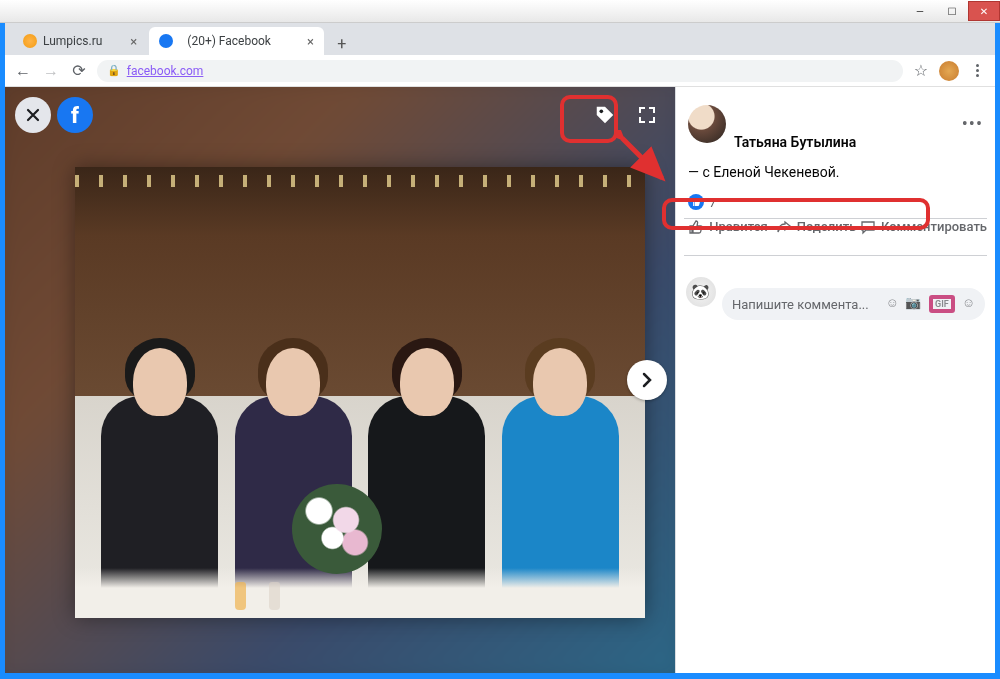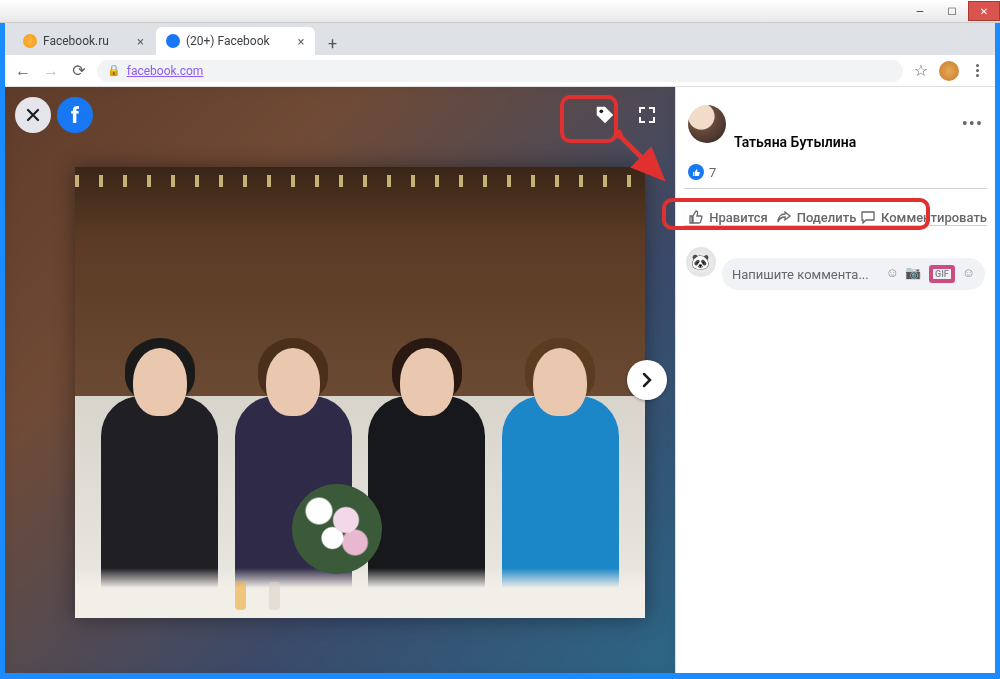--- a/index.html
+++ b/index.html
@@ -4,21 +4,21 @@
   <style>
     * { margin: 0; padding: 0; box-sizing: border-box; font-family: -apple-system, BlinkMacSystemFont, "Segoe UI", Roboto, Helvetica, Arial, sans-serif; }
     body { width: 1000px; height: 679px; background: #1a8cff; overflow: hidden; position: relative; }
     .window-chrome { position: absolute; top: 0; left: 0; right: 0; height: 23px; background: linear-gradient(#fff, #e8e8e8); border-bottom: 1px solid #ccc; display: flex; justify-content: flex-end; align-items: center; }
     .win-btn { width: 32px; height: 20px; display: flex; align-items: center; justify-content: center; font-size: 10px; color: #333; }
     .win-close { background: #d9534f; color: #fff; border: 1px solid #b03632; }
     .browser { position: absolute; top: 23px; left: 5px; right: 5px; bottom: 6px; background: #fff; display: flex; flex-direction: column; }
     .tabbar { height: 32px; background: #dee1e6; display: flex; align-items: flex-end; padding-left: 8px; }
     .tab { height: 28px; display: flex; align-items: center; padding: 0 10px; font-size: 12px; color: #3c4043; border-radius: 6px 6px 0 0; margin-right: 2px; }
     .tab.inactive { }
-    .tab.active { background: #fff; }
+    .tab.active { background: #fff; gap: 8px; }
     .tab .favicon { width: 14px; height: 14px; border-radius: 50%; margin-right: 6px; }
     .tab .fav-orange { background: radial-gradient(#ffb347,#f39c12); }
     .tab .fav-fb { background: #1877f2; }
     .tab .tab-close { margin-left: 28px; font-size: 13px; color: #666; }
     .newtab { width: 24px; height: 24px; display: flex; align-items: center; justify-content: center; color: #555; margin-left: 4px; }
     .addrbar { height: 32px; background: #fff; border-bottom: 1px solid #e0e0e0; display: flex; align-items: center; padding: 0 8px; gap: 8px; }
     .nav-btn { width: 20px; height: 20px; display: flex; align-items: center; justify-content: center; color: #5f6368; }
     .url-field { flex: 1; height: 22px; background: #f1f3f4; border-radius: 12px; display: flex; align-items: center; padding: 0 10px; font-size: 12px; color: #5f6368; gap: 6px; }
     .url-field .domain { color: #8b5cf6; text-decoration: underline; }
     .url-field .lock { font-size: 11px; }
@@ -63,21 +63,21 @@
     .post-header { display: flex; padding: 10px 12px; gap: 8px; align-items: center; }
     .avatar { width: 38px; height: 38px; border-radius: 50%; background: radial-gradient(circle at 35% 30%, #f0dcc8 35%, #6a4a3c 38%,#2a2420); }
     .post-meta { flex: 1; }
     .post-author { font-size: 14px; font-weight: 600; color: #050505; margin-top: 37px; }
     .post-date { font-size: 12px; color: #65676b; display: flex; align-items: center; gap: 4px; }
     .more-dots { color: #65676b; font-size: 18px; letter-spacing: 1px; }
     .tagged-line { padding: 4px 12px 10px; font-size: 14px; color: #050505; }
     .reactions { display: flex; align-items: center; gap: 5px; padding: 4px 12px 8px; font-size: 13px; color: #65676b; }
     .like-emoji { width: 16px; height: 16px; background: #1877f2; border-radius: 50%; display: inline-flex; align-items: center; justify-content: center; color: #fff; font-size: 10px; }
     .actions { display: flex; border-top: 1px solid #ced0d4; border-bottom: 1px solid #ced0d4; margin: 0 8px; }
-    .action { flex: 1; height: 36px; display: flex; align-items: flex-end; justify-content: center; gap: 5px; font-size: 13px; color: #65676b; font-weight: 500; }
+    .action { flex: 1; height: 36px; display: flex; align-items: flex-start; justify-content: center; gap: 5px; font-size: 13px; color: #65676b; font-weight: 500; }
     .comment-box { display: flex; align-items: center; gap: 6px; padding: 8px 10px; }
     .cm-avatar { width: 30px; height: 30px; border-radius: 50%; background: radial-gradient(#f4f4f4,#ddd); display: flex; align-items: center; justify-content: center; font-size: 15px; }
     .cm-input { flex: 1; height: 32px; background: #f0f2f5; border-radius: 16px; display: flex; align-items: center; padding: 0 10px; font-size: 13px; color: #65676b; justify-content: space-between; margin-top: 24px; }
     .cm-icons { display: flex; gap: 7px; color: #65676b; font-size: 13px; }
     .cm-icons span { opacity: .75; }
     .highlight-red { position: absolute; border: 4px solid #e03030; border-radius: 10px; z-index: 10; pointer-events: none; }
     .hl-tag { top: 95px; left: 560px; width: 58px; height: 48px; }
     .hl-text { top: 198px; left: 662px; width: 268px; height: 32px; }
     .arrow-red { position: absolute; z-index: 10; pointer-events: none; }
   </style>
@@ -87,21 +87,21 @@
 <div class="window-chrome">
   <div class="win-btn">—</div>
   <div class="win-btn">☐</div>
   <div class="win-btn win-close">✕</div>
 </div>
 
 <div class="browser">
   <div class="tabbar">
     <div class="tab inactive">
       <span class="favicon fav-orange"></span>
-      <span>Facebook.ru</span>
+      <span>Lumpics.ru</span>
       <span class="tab-close">×</span>
     </div>
     <div class="tab active">
       <span class="favicon fav-fb"></span>
       <span>(20+) Facebook</span>
       <span class="tab-close">×</span>
     </div>
     <div class="newtab">+</div>
   </div>
 
@@ -188,20 +188,21 @@
     <div class="sidebar">
 
       <div class="post-header">
         <div class="avatar"></div>
         <div class="post-meta">
           <div class="post-author">Татьяна Бутылина</div>
         </div>
         <div class="more-dots">•••</div>
       </div>
 
+      <div class="tagged-line">— с Еленой Чекеневой.</div>
 
       <div class="reactions">
         <span class="like-emoji">
           <svg width="9" height="9" viewBox="0 0 16 16">
               <path d="M2 7h2v7H2V7zm3 7V7l3-5c1 0 2 1 1.5 2.5L9 7h4c1 0 1 1 1 1l-1.5 5c-.2.6-.5 1-1.5 1H5z" fill="#fff"></path>
             </svg>
         </span>
         <span>7</span>
       </div>
 

